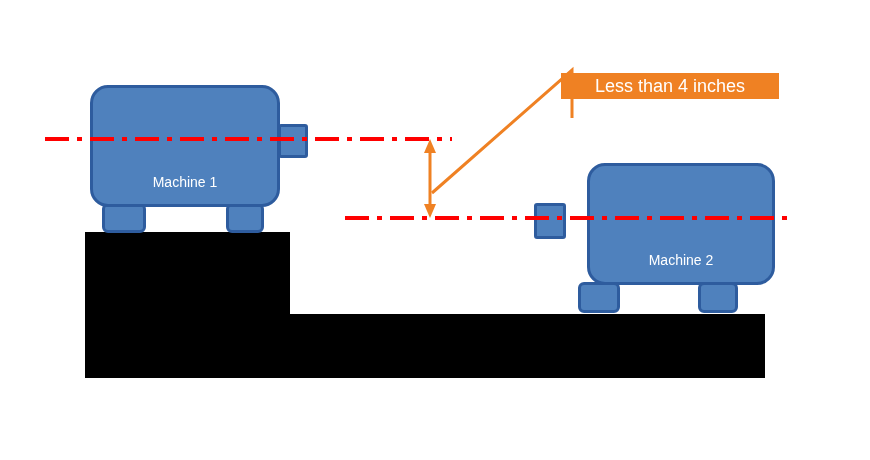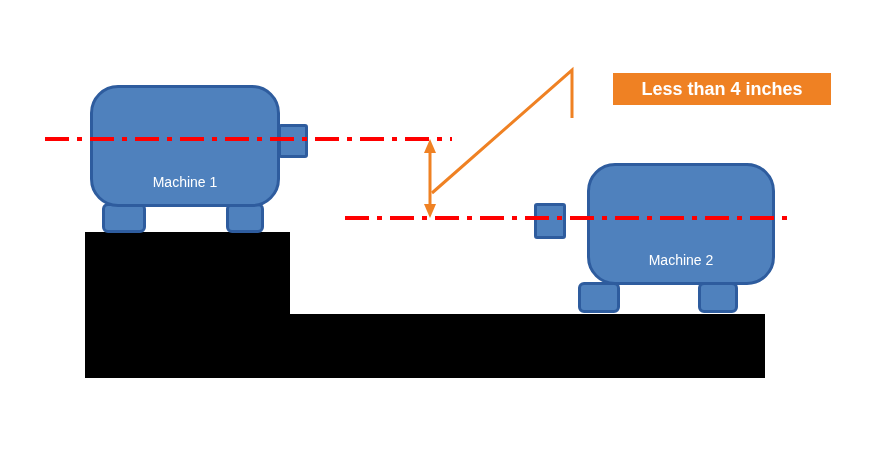--- a/index.html
+++ b/index.html
@@ -21,21 +21,21 @@
     background: var(--base-color, #000000);
   }
   .base-left  { left: 85px;  top: 232px; width: 205px; height: 146px; }
   .base-right { left: 288px; top: 314px; width: 477px; height: 64px;  }
 
   
   .machine-body {
     position: absolute;
     background: var(--machine-fill, #4f81bd);
     border: 3px solid var(--machine-border, #2e5c9e);
-    border-radius: 28px;
+    border-radius: 18px;
     box-sizing: border-box;
     display: flex;
     align-items: flex-end;
     justify-content: center;
   }
   .machine1-body { left: 90px;  top: 85px;  width: 190px; height: 122px; }
   .machine2-body { left: 587px; top: 163px; width: 188px; height: 122px; }
   .machine-label {
     color: #ffffff;
     font-size: 14px;
@@ -82,30 +82,30 @@
     fill: none;
   }
   .orange-fill {
     fill: var(--accent-color, #ef8123);
     stroke: none;
   }
 
   
   .callout {
     position: absolute;
-    left: 613px;
+    left: 561px;
     top: 73px;
     width: 218px;
-    height: 32px;
+    height: 26px;
     background: var(--accent-color, #ef8123);
     color: var(--callout-text, #ffffff);
     display: flex;
     align-items: center;
     justify-content: center;
-    font-weight: bold;
+    font-weight: normal;
     font-size: 18px;
   }
 </style>
 </head>
 <body>
 
 <div class="stage">
 
   <div class="base base-left"></div>
   <div class="base base-right"></div>

